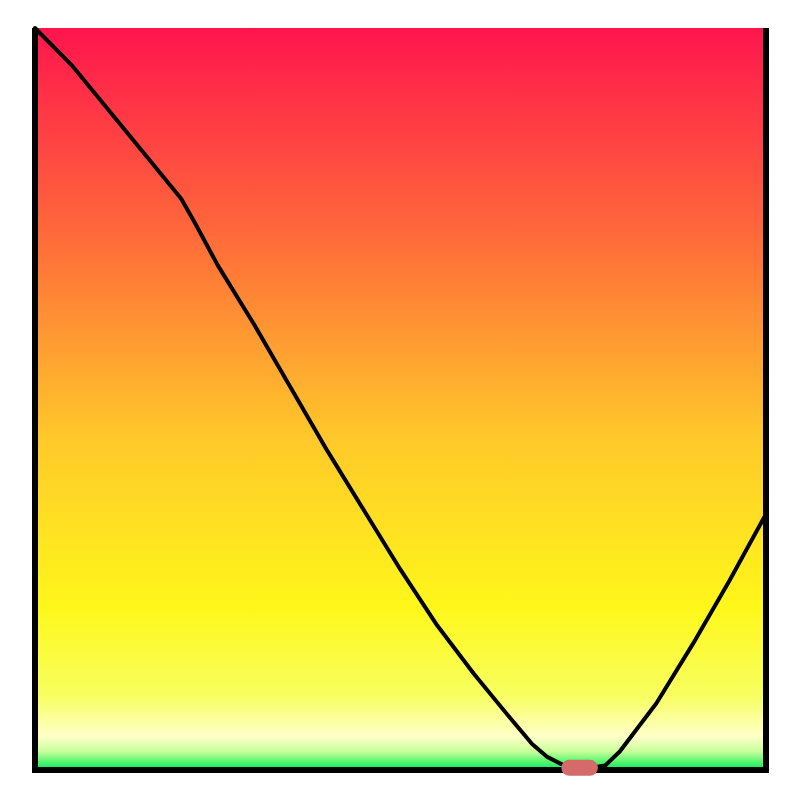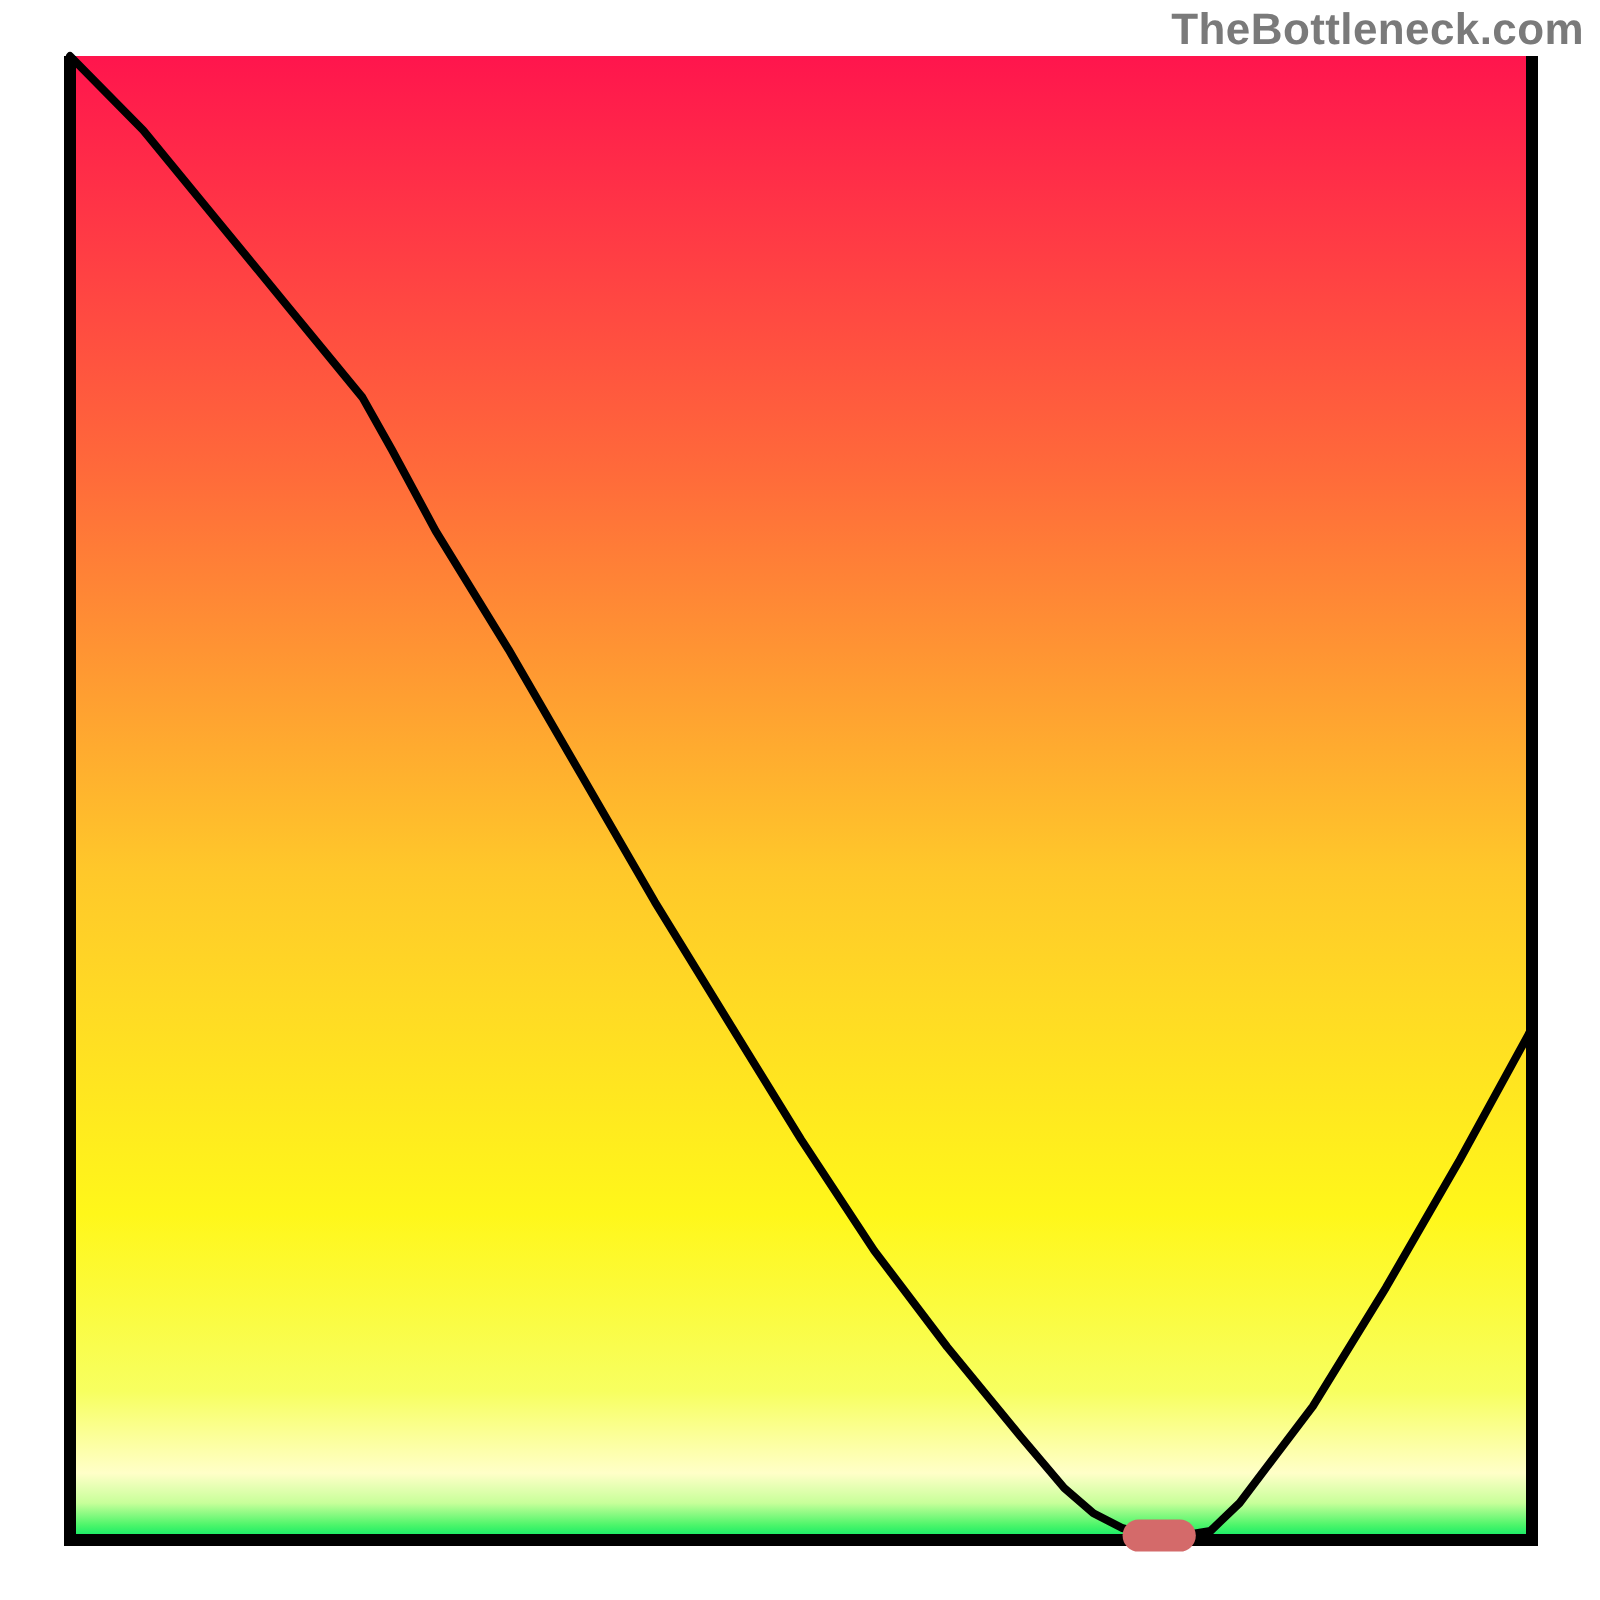--- a/index.html
+++ b/index.html
@@ -29,21 +29,20 @@
     position: absolute;
     left: 0;
     top: 0;
     width: 800px;
     height: 800px;
   }
 </style>
 </head>
 <body>
 <div class="container">
-  <div class="watermark">TheBottleneck.com</div>
   <svg class="plot" viewBox="0 0 800 800">
     <defs>
       <linearGradient id="bg-grad" x1="0" y1="0" x2="0" y2="1">
         <stop offset="0" stop-color="#ff154d"></stop>
         <stop offset="0.28" stop-color="#ff6a3a"></stop>
         <stop offset="0.55" stop-color="#ffc82a"></stop>
         <stop offset="0.78" stop-color="#fff71a"></stop>
         <stop offset="0.90" stop-color="#f7ff60"></stop>
         <stop offset="0.955" stop-color="#ffffc8"></stop>
         <stop offset="0.975" stop-color="#c8ff9a"></stop>

